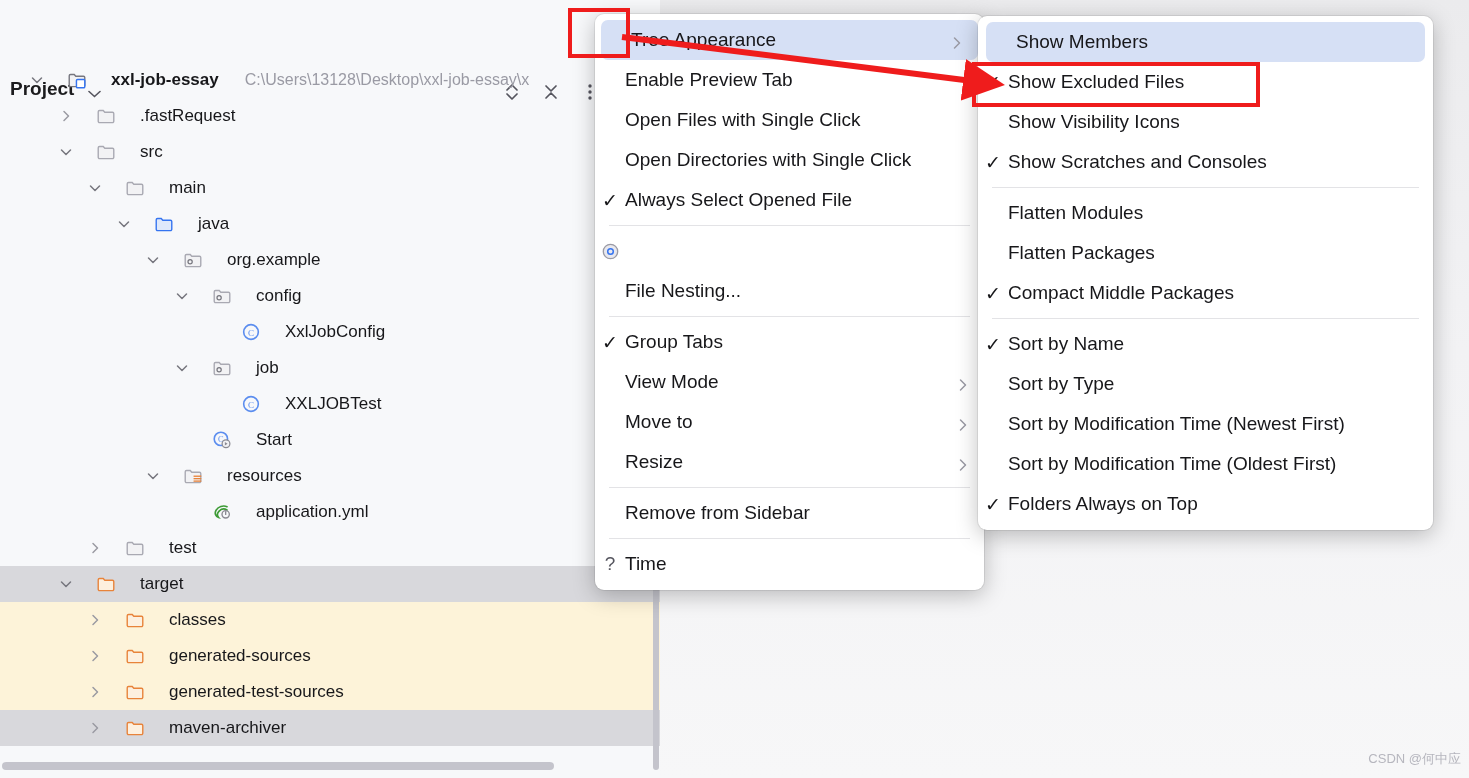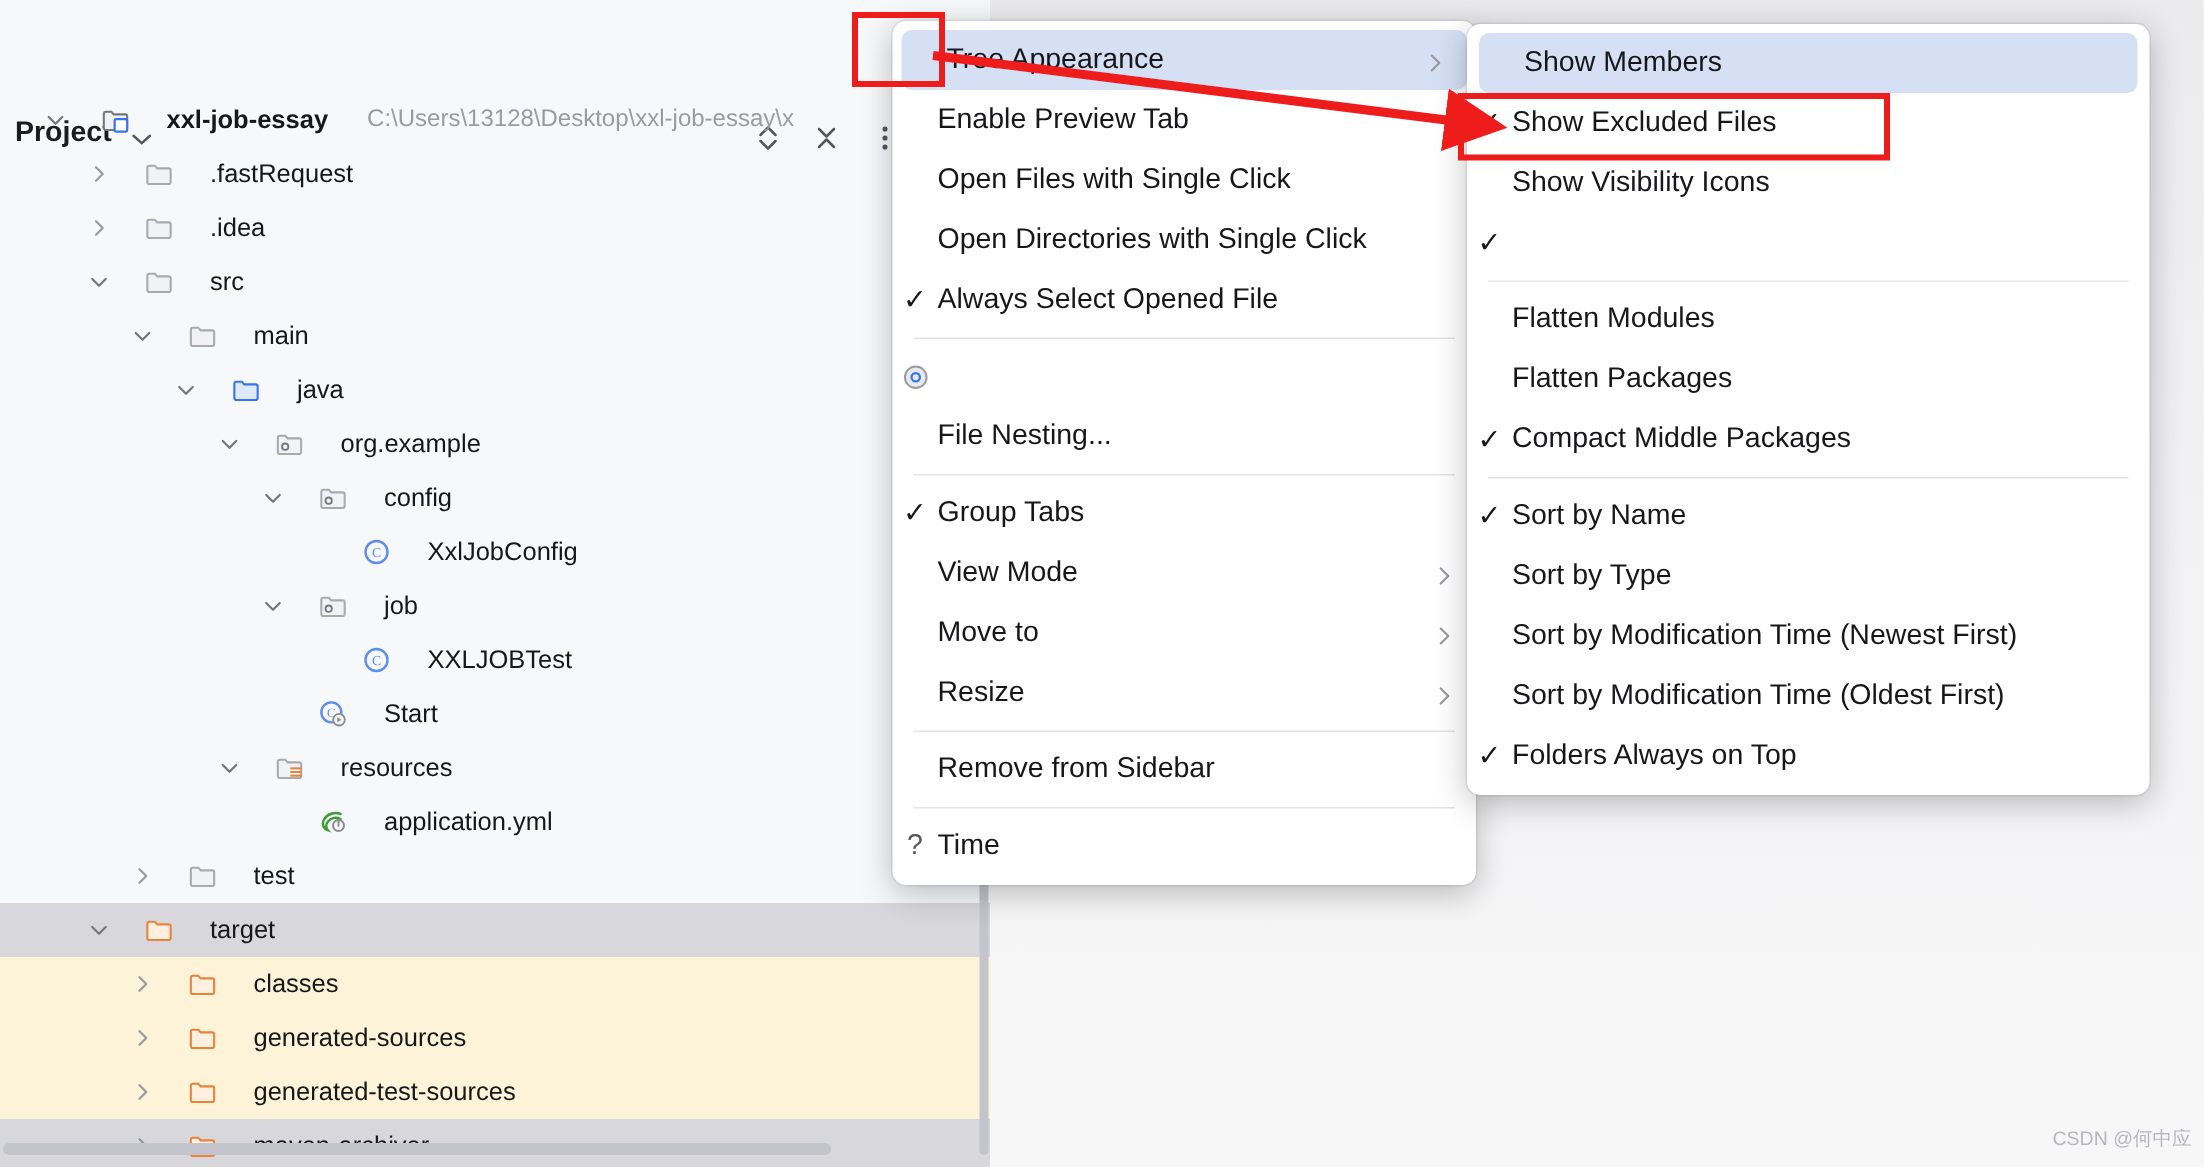--- a/index.html
+++ b/index.html
@@ -162,34 +162,20 @@
           <svg width="20" height="20" viewBox="0 0 18 18">
             <path d="M2 5.2a1.2 1.2 0 0 1 1.2-1.2h3.3l1.4 1.6h6.9a1.2 1.2 0 0 1 1.2 1.2v7.0a1.2 1.2 0 0 1-1.2 1.2H3.2A1.2 1.2 0 0 1 2 13.8z" fill="#f2f2f4" stroke="#a9a9b2" stroke-width="1.25"></path>
           </svg>
         </span>
         <span class="label">.fastRequest</span>
       </div>
       <div class="row">
         <span style="display:inline-block;width:41px;flex:0 0 41px;"></span>
         <span class="twisty">
           <svg width="16" height="16" viewBox="0 0 16 16">
-            <path d="M6 3.5L10.5 8L6 12.5" stroke="#9a9aa2" stroke-width="1.5" fill="none" stroke-linecap="round" stroke-linejoin="round"></path>
-          </svg>
-        </span>
-        <span class="icon">
-          <svg width="20" height="20" viewBox="0 0 18 18">
-            <path d="M2 5.2a1.2 1.2 0 0 1 1.2-1.2h3.3l1.4 1.6h6.9a1.2 1.2 0 0 1 1.2 1.2v7.0a1.2 1.2 0 0 1-1.2 1.2H3.2A1.2 1.2 0 0 1 2 13.8z" fill="#f2f2f4" stroke="#a9a9b2" stroke-width="1.25"></path>
-          </svg>
-        </span>
-        <span class="label">.idea</span>
-      </div>
-      <div class="row">
-        <span style="display:inline-block;width:41px;flex:0 0 41px;"></span>
-        <span class="twisty">
-          <svg width="16" height="16" viewBox="0 0 16 16">
             <path d="M3.5 6L8 10.5L12.5 6" stroke="#76767e" stroke-width="1.5" fill="none" stroke-linecap="round" stroke-linejoin="round"></path>
           </svg>
         </span>
         <span class="icon">
           <svg width="20" height="20" viewBox="0 0 18 18">
             <path d="M2 5.2a1.2 1.2 0 0 1 1.2-1.2h3.3l1.4 1.6h6.9a1.2 1.2 0 0 1 1.2 1.2v7.0a1.2 1.2 0 0 1-1.2 1.2H3.2A1.2 1.2 0 0 1 2 13.8z" fill="#f2f2f4" stroke="#a9a9b2" stroke-width="1.25"></path>
           </svg>
         </span>
         <span class="label">src</span>
       </div>
@@ -504,20 +490,21 @@
     <div class="mi">
       <span class="check">✓</span>
       <span class="mtext">Show Excluded Files</span>
     </div>
     <div class="mi">
       <span class="check"></span>
       <span class="mtext">Show Visibility Icons</span>
     </div>
     <div class="mi">
       <span class="check">✓</span>
+      <span class="mtext">Show Scratches and Consoles</span>
     </div>
     <div class="sep"></div>
     <div class="mi">
       <span class="check"></span>
       <span class="mtext">Flatten Modules</span>
     </div>
     <div class="mi">
       <span class="check"></span>
       <span class="mtext">Flatten Packages</span>
     </div>

